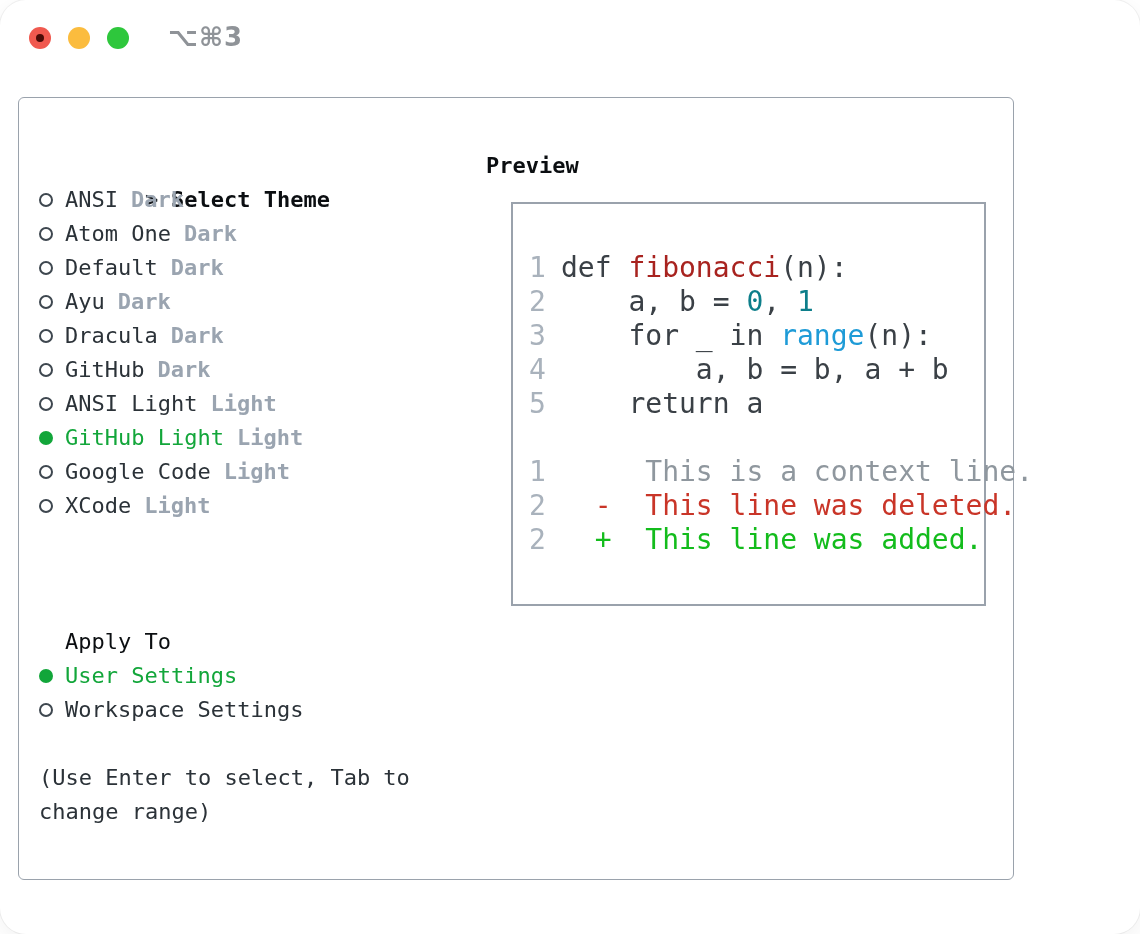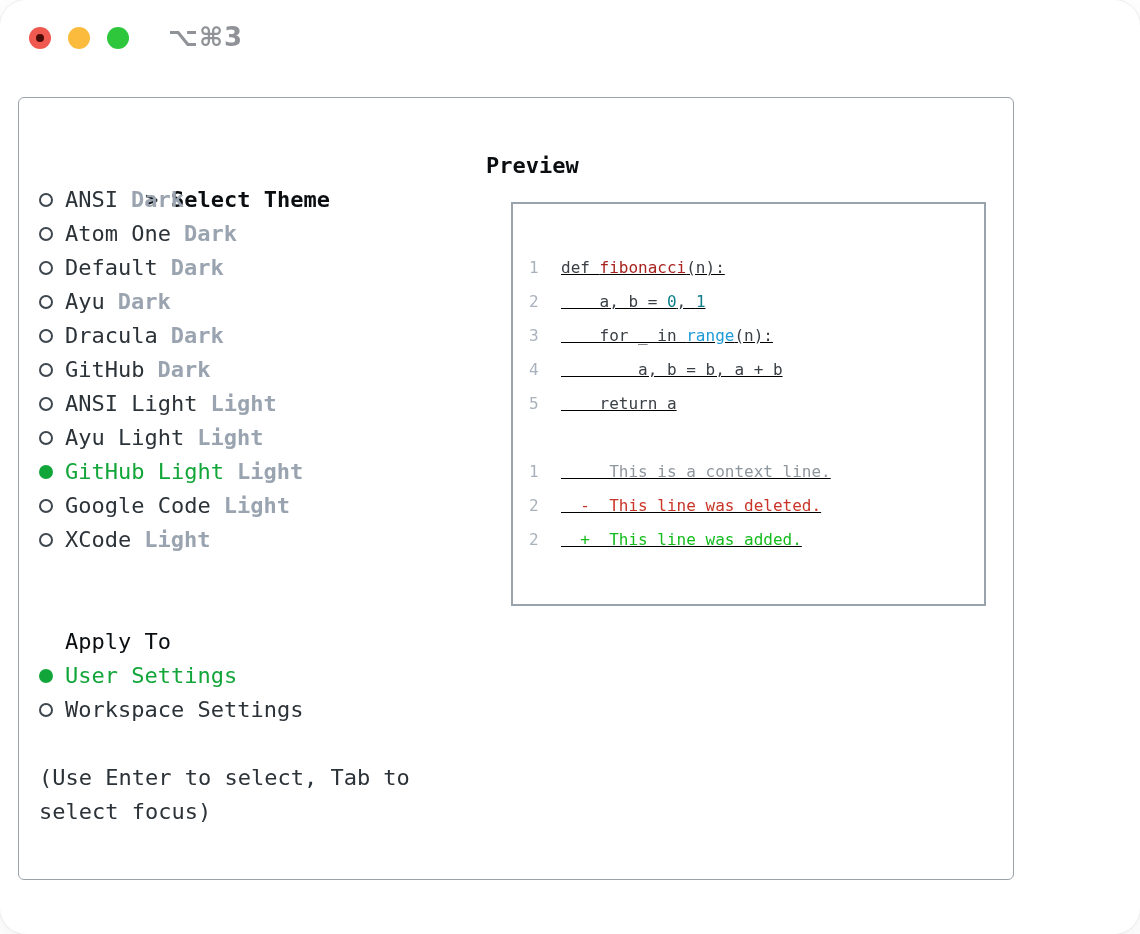--- a/index.html
+++ b/index.html
@@ -51,21 +51,21 @@
   .apply-section{position:absolute;left:20px;top:527px;}
   .apply-title{padding-left:26px;color:#0b0e11;}
   .hint{position:absolute;left:20px;top:663px;color:var(--muted-gray);}
   
   .preview-title{position:absolute;left:467px;top:51px;font-weight:bold;color:#0b0e11;}
   .preview-box{
     position:absolute;left:492px;top:104px;width:475px;height:404px;
     border:2px solid var(--border-gray);box-sizing:border-box;background:#fff;
   }
   .code-lines{position:absolute;left:0;top:47px;width:100%;padding-left:16px;box-sizing:border-box;}
-  .code-row{height:34px;line-height:34px;font-size:16px;white-space:pre;text-decoration:underline;}
+  .code-row{height:34px;line-height:34px;font-size:28px;white-space:pre;}
   .lnum{display:inline-block;width:32px;color:var(--line-number-gray);}
   .tk-code{color:var(--code-dark);}
   .tk-func{color:var(--function-red);}
   .tk-number{color:var(--number-teal);}
   .tk-builtin{color:var(--builtin-blue);}
   .tk-ctx{color:var(--context-gray);}
   .tk-del{color:var(--deleted-red);}
   .tk-add{color:var(--added-green);}
 </style>
 </head>
@@ -86,38 +86,37 @@
         <span class="prefix">&gt;</span><span class="htitle">Select Theme</span>
       </div>
       <div id="theme-options">
           <div class="row"><span class="radio"></span><span class="tname">ANSI</span><span class="tvariant">Dark</span></div>
           <div class="row"><span class="radio"></span><span class="tname">Atom One</span><span class="tvariant">Dark</span></div>
           <div class="row"><span class="radio"></span><span class="tname">Default</span><span class="tvariant">Dark</span></div>
           <div class="row"><span class="radio"></span><span class="tname">Ayu</span><span class="tvariant">Dark</span></div>
           <div class="row"><span class="radio"></span><span class="tname">Dracula</span><span class="tvariant">Dark</span></div>
           <div class="row"><span class="radio"></span><span class="tname">GitHub</span><span class="tvariant">Dark</span></div>
           <div class="row"><span class="radio"></span><span class="tname">ANSI Light</span><span class="tvariant">Light</span></div>
-          <div class="row"><span class="radio"></span><span class="tname">Ayu Light</span><span class="tvariant">Light</span></div>
           <div class="row selected-row"><span class="radio"></span><span class="tname">GitHub Light</span><span class="tvariant">Light</span></div>
           <div class="row"><span class="radio"></span><span class="tname">Google Code</span><span class="tvariant">Light</span></div>
           <div class="row"><span class="radio"></span><span class="tname">XCode</span><span class="tvariant">Light</span></div>
         </div>
     </div>
 
     <div class="apply-section">
       <div class="row apply-title">Apply To</div>
       <div id="apply-options">
           <div class="row selected-row"><span class="radio"></span><span class="tname">User Settings</span></div>
           <div class="row"><span class="radio"></span><span class="tname">Workspace Settings</span></div>
         </div>
     </div>
 
     <div class="hint">
       <div class="row">(Use Enter to select, Tab to</div>
-      <div class="row">select focus)</div>
+      <div class="row">change range)</div>
     </div>
 
     <div class="row preview-title">Preview</div>
 
     <div class="preview-box">
       <div class="code-lines" id="code-lines">
           <div class="code-row"><span class="lnum">1</span><span class="tk-code">def </span><span class="tk-func">fibonacci</span><span class="tk-code">(n):</span></div>
           <div class="code-row"><span class="lnum">2</span><span class="tk-code">    a, b = </span><span class="tk-number">0</span><span class="tk-code">, </span><span class="tk-number">1</span></div>
           <div class="code-row"><span class="lnum">3</span><span class="tk-code">    for _ in </span><span class="tk-builtin">range</span><span class="tk-code">(n):</span></div>
           <div class="code-row"><span class="lnum">4</span><span class="tk-code">        a, b = b, a + b</span></div>

